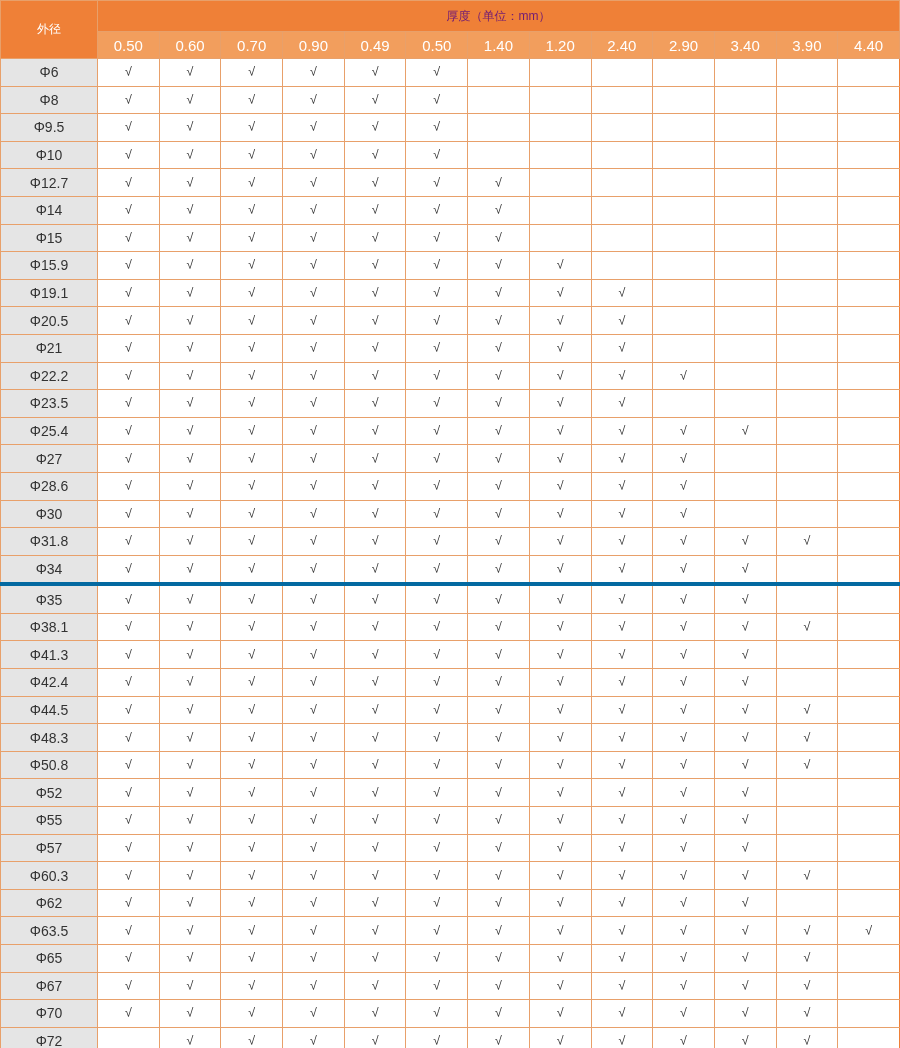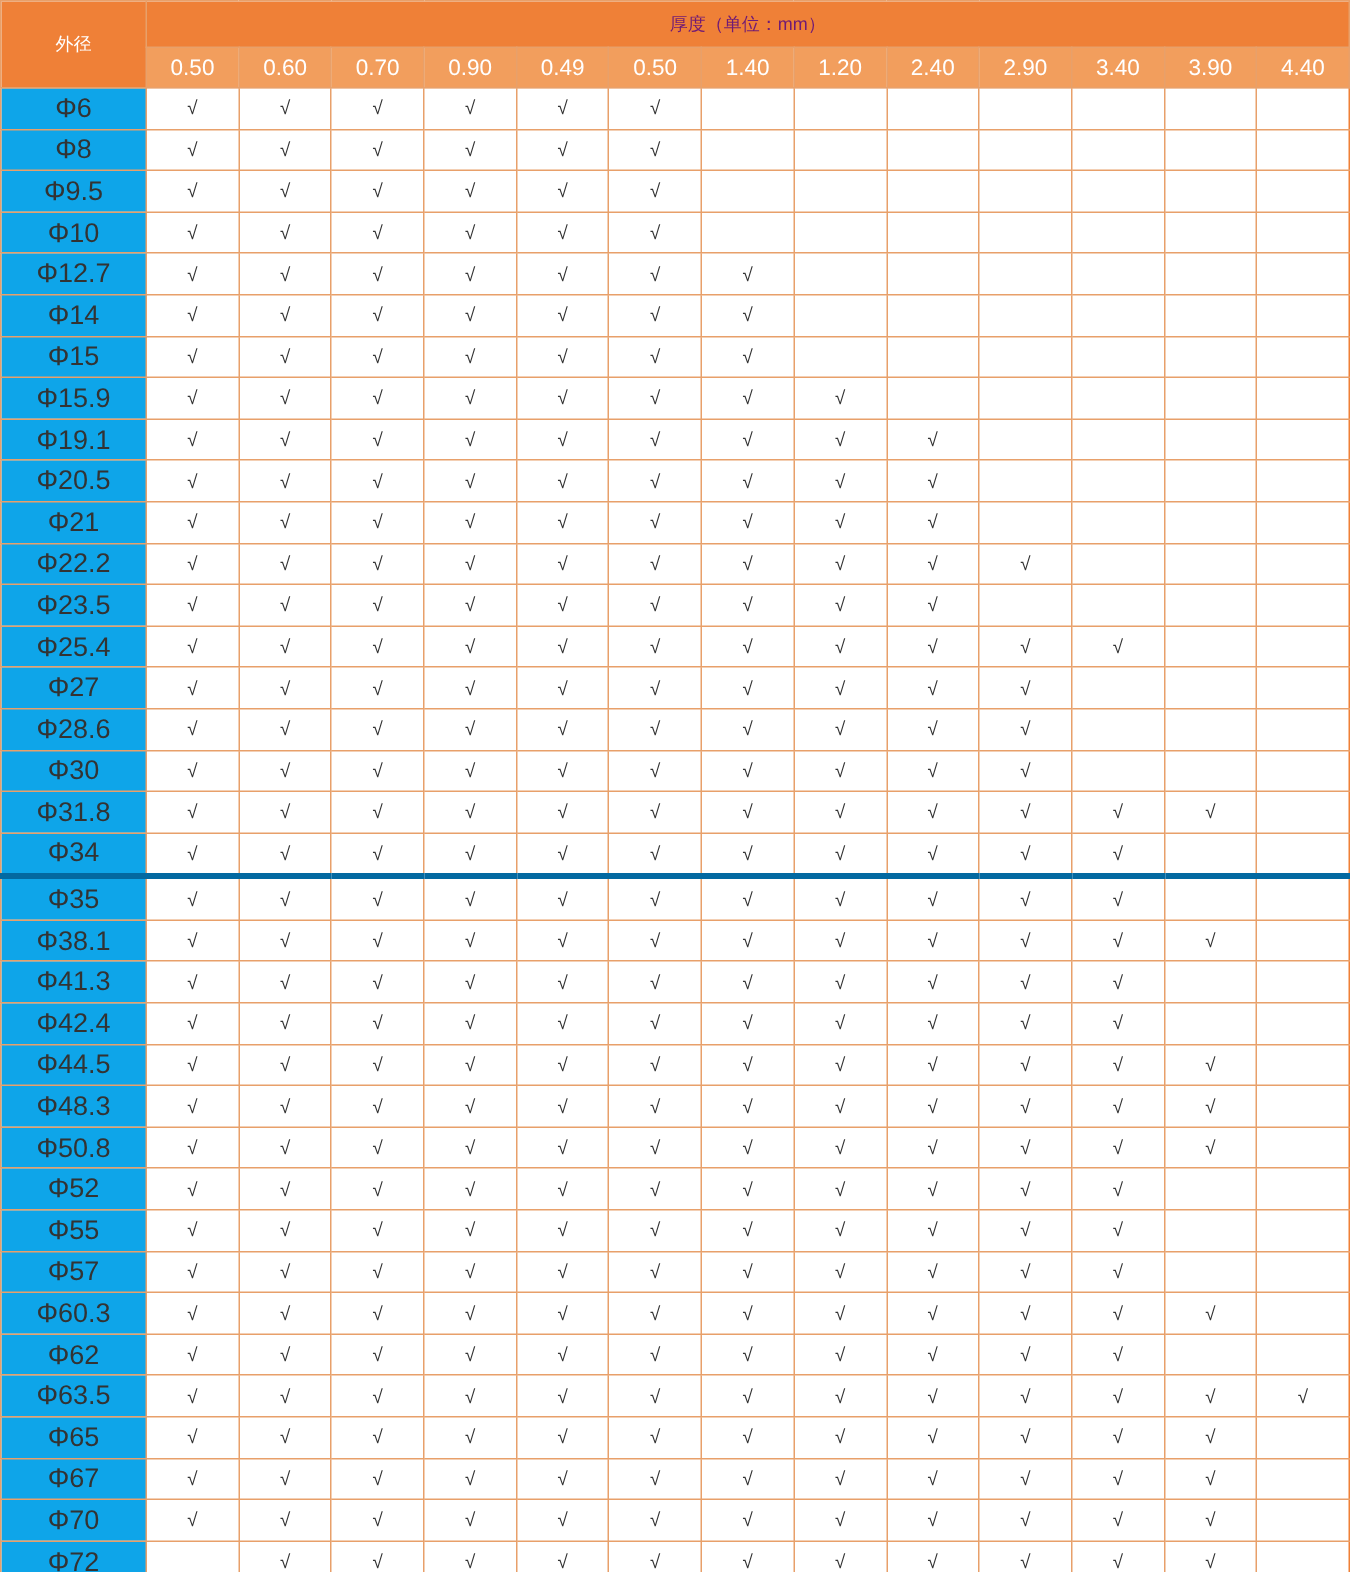--- a/index.html
+++ b/index.html
@@ -44,24 +44,24 @@
   }
   .hdr-sub {
     background: #f29e5d;
     color: #ffffff;
     font-size: 15px;
     height: 26px;
     font-weight: normal;
     border-color: #f0a06a;
   }
   td.od {
-    font-size: 18px;
+    font-size: 14px;
     color: #333333;
     height: 26.6px;
-    background: #0ea5e9;
+    background: #e5e5e5;
     border-left: 1px solid #ef8037;
     border-right: 1px solid #e8a06a;
   }
   td.cell {
     font-size: 12.5px;
     color: #333333;
     height: 26.6px;
     background: #ffffff;
   }
   td.cell:last-child {

